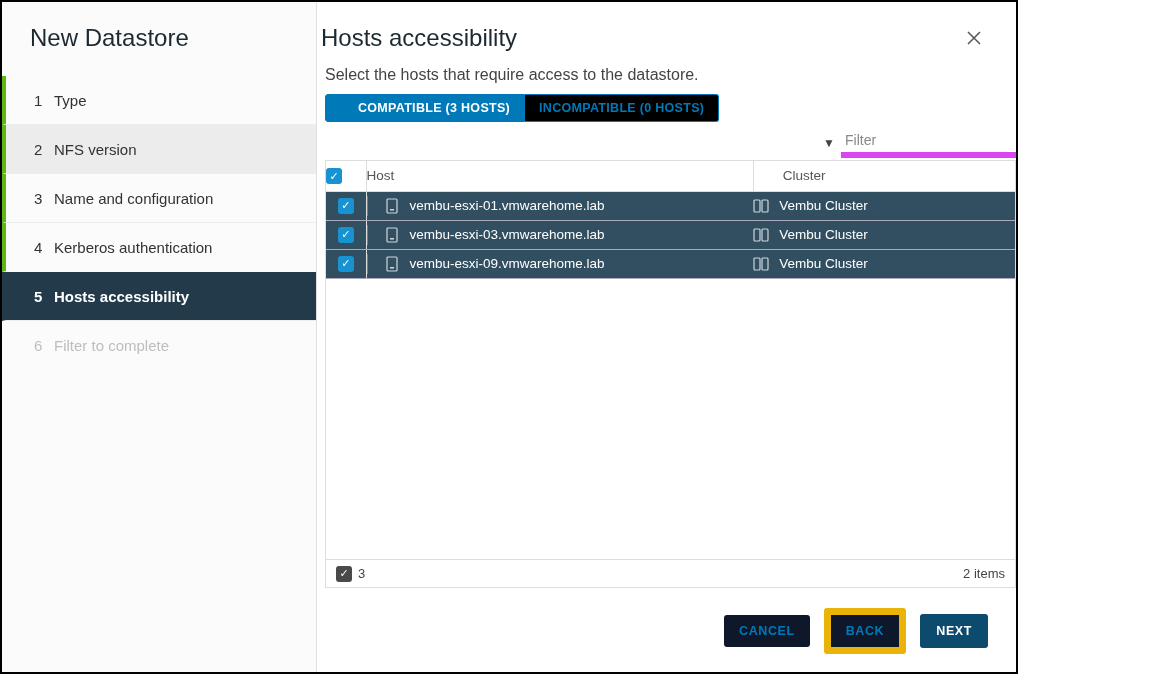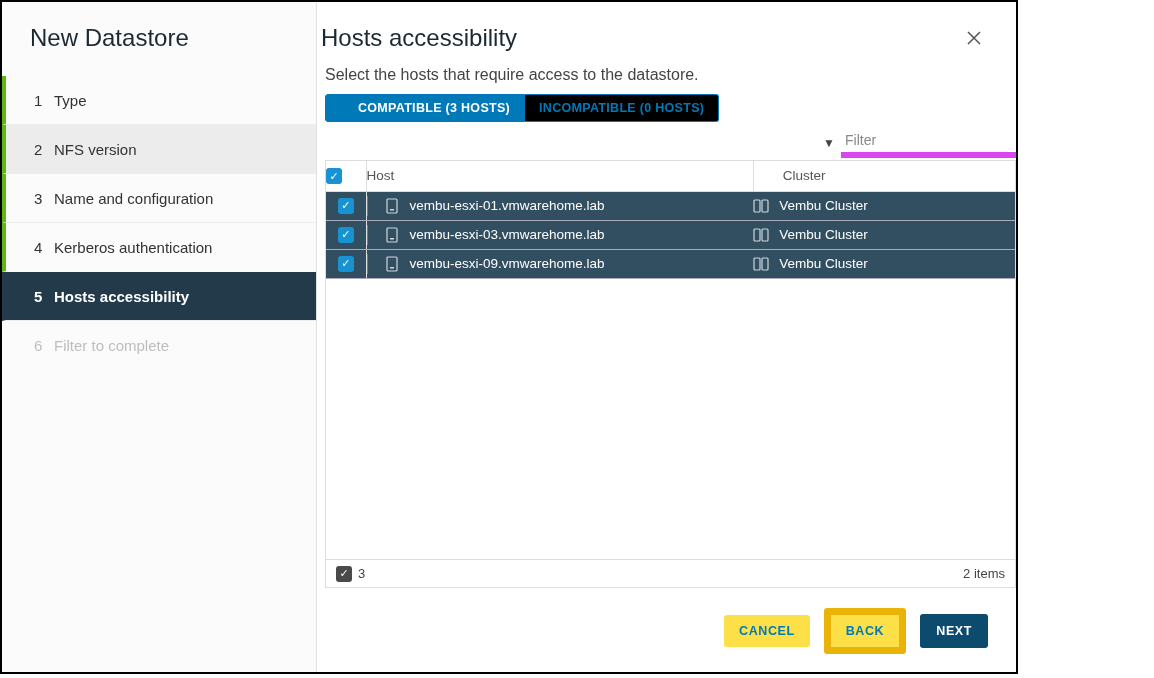--- a/index.html
+++ b/index.html
@@ -197,21 +197,21 @@
       padding: 20px 28px 18px 0;
     }
     .btn {
       font-size: 12.5px;
       font-weight: 600;
       letter-spacing: 0.6px;
       padding: 9px 15px;
       border-radius: 3px;
       cursor: pointer;
       border: 1px solid transparent;
-      background: #fde047;
+      background: #0f172a;
     }
     .btn-cancel { color: #0079b8; border: none; }
     .btn-back { color: #0079b8; border: 7px solid #eab308; }
     .btn-next { background: #0c4a6e; color: #fff; }
     .main-inner { padding-left: 4px; padding-right: 0; display: flex; flex-direction: column; flex: 1; overflow: hidden;}
   </style>
 </head>
 <body>
 
 <div class="dialog">

